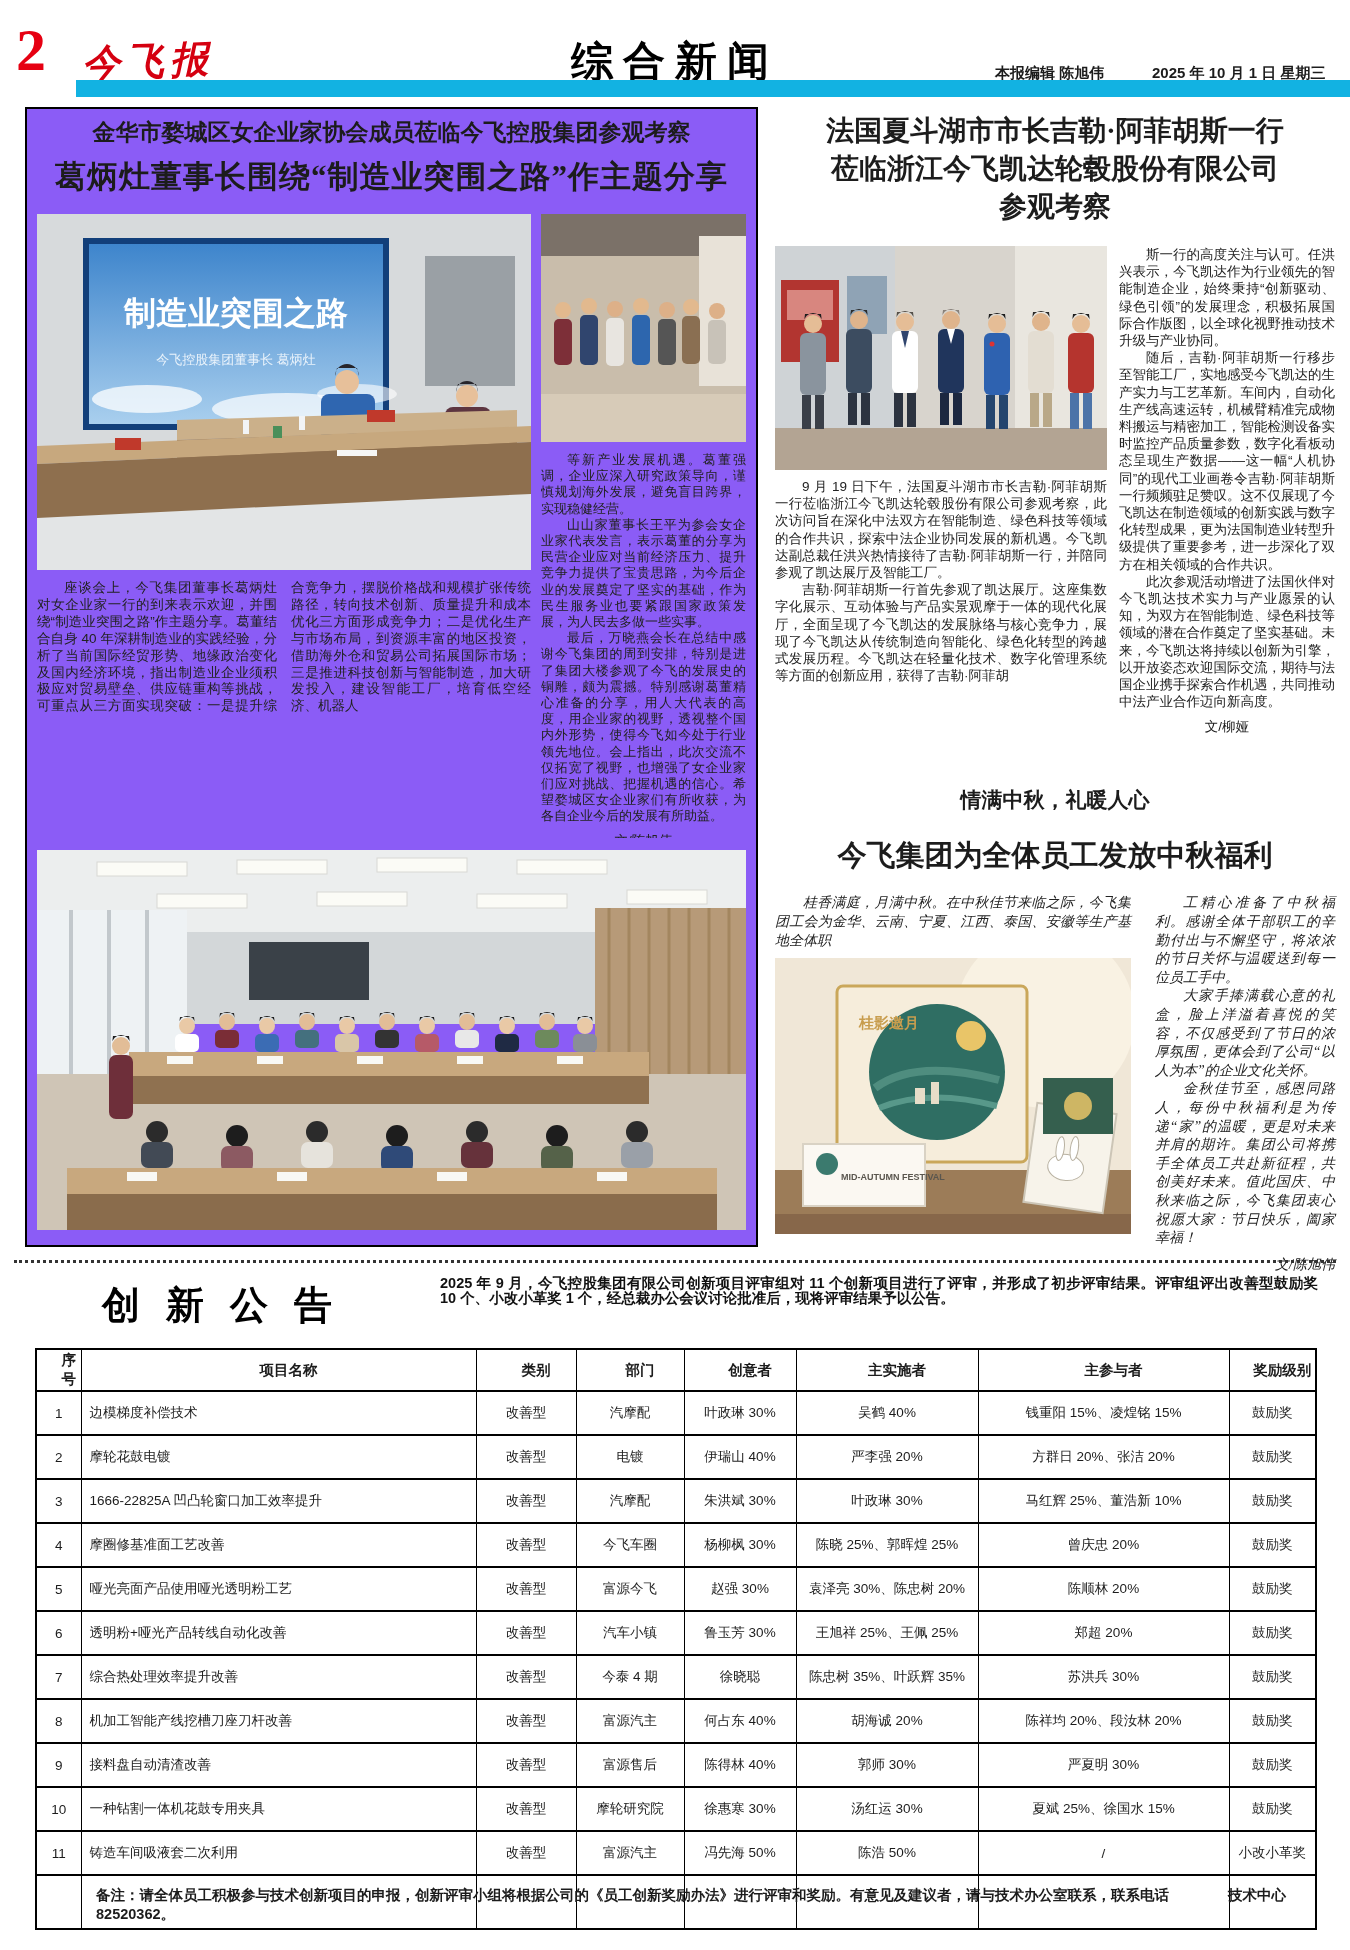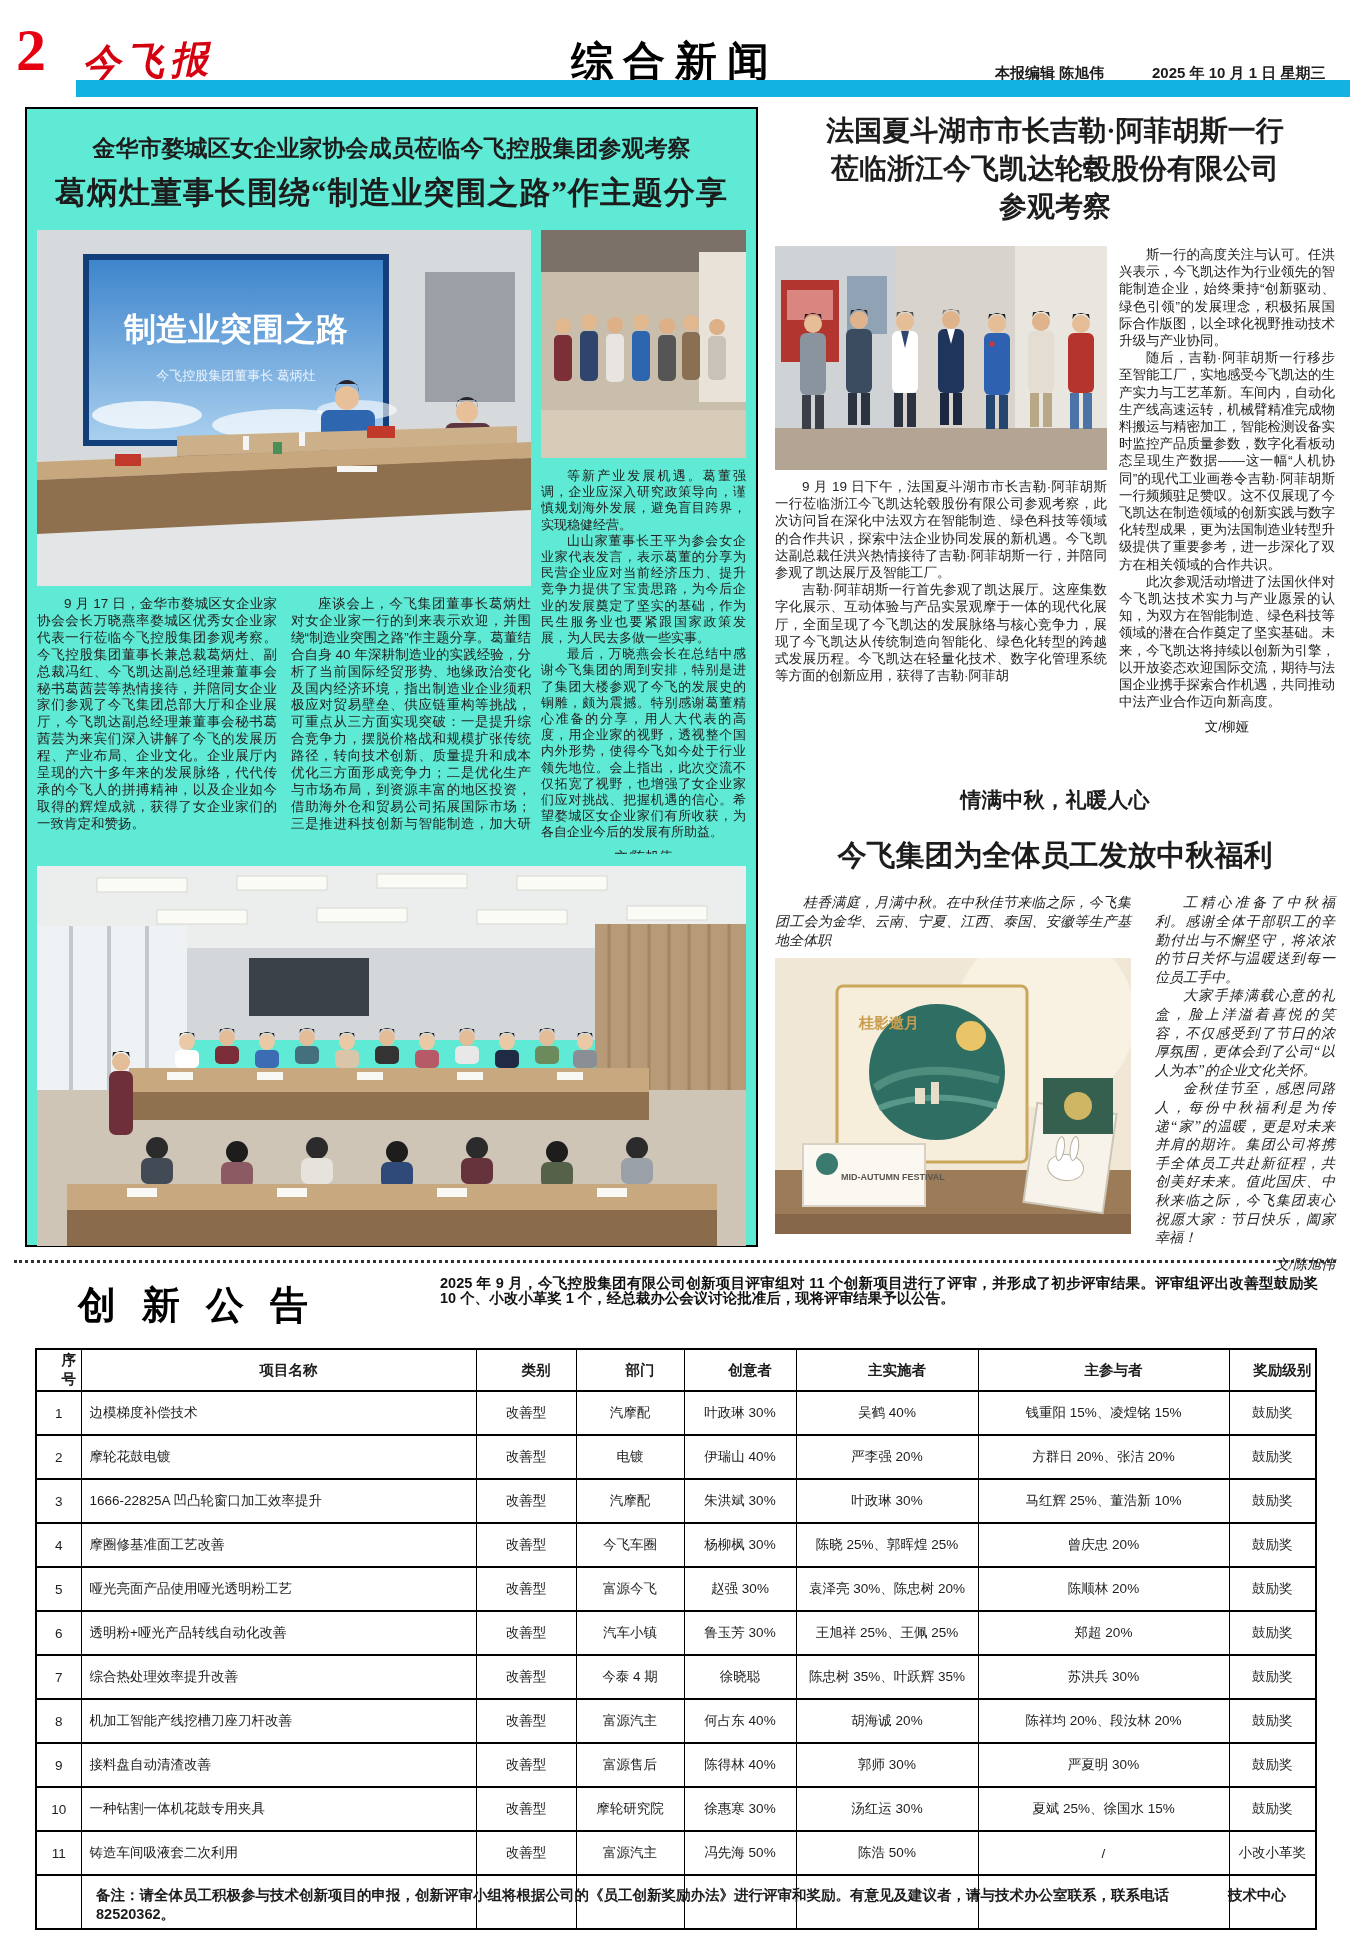--- a/index.html
+++ b/index.html
@@ -11,21 +11,21 @@
   .masthead{position:absolute;left:82px;top:36px;font-family:"Liberation Serif",serif;
             font-style:italic;font-weight:bold;font-size:38px;color:#d50010;
             letter-spacing:6px;transform:rotate(-2deg);}
   .section-title{position:absolute;left:0;right:0;top:34px;text-align:center;
                  font-size:42px;font-weight:bold;letter-spacing:10px;color:#000;}
   .hdr-editor{position:absolute;left:995px;top:64px;font-size:15px;font-weight:bold;}
   .hdr-date{position:absolute;left:1152px;top:64px;font-size:15px;font-weight:bold;}
   .cyanbar{position:absolute;left:76px;top:80px;width:1274px;height:17px;background:#12b2e2;}
   
   .box1{position:absolute;left:25px;top:107px;width:733px;height:1140px;border:2px solid #000;
-        box-sizing:border-box;padding:22px 10px;background:#5eead4;}
+        box-sizing:border-box;padding:6px 10px;background:#8b5cf6;}
   .kicker1{text-align:center;font-size:23px;font-weight:bold;margin:2px 0 0;}
   .headline1{text-align:center;font-size:31px;font-weight:bold;margin:8px 0 0;
              font-family:"Liberation Serif",serif;letter-spacing:1px;}
   .a1-row{display:flex;gap:10px;margin-top:16px;}
   .a1-left{width:494px;}
   .a1-right{width:205px;}
   .photoA{width:494px;height:356px;display:block;}
   .photoB{width:205px;height:228px;display:block;}
   .textL{margin-top:10px;height:260px;column-count:2;column-gap:14px;
          font-size:13.5px;line-height:16.9px;text-align:justify;overflow:hidden;color:#222;}
@@ -50,21 +50,21 @@
   .a3-row{display:flex;gap:24px;margin-top:18px;}
   .a3-left{width:356px;}
   .a3-right{flex:1;}
   .kai .para{font-family:"Liberation Serif",serif;font-style:italic;
              font-size:14px;line-height:18.6px;text-align:justify;color:#222;}
   .photoD{width:356px;height:276px;display:block;margin-top:8px;}
   .byline-kai{text-align:right;font-size:14px;margin-top:8px;
               font-family:"Liberation Serif",serif;font-style:italic;}
   
   .dashline{position:absolute;left:14px;top:1260px;width:1322px;border-top:3px dotted #333;}
-  .notice-title{position:absolute;left:78px;top:1280px;font-size:38px;font-weight:bold;
+  .notice-title{position:absolute;left:102px;top:1280px;font-size:38px;font-weight:bold;
                 letter-spacing:26px;color:#000;}
   .notice-intro{position:absolute;left:440px;top:1276px;width:878px;font-size:14.5px;
                 line-height:15px;text-align:justify;font-weight:bold;color:#111;}
   table.notice-table{position:absolute;left:35px;top:1348px;width:1280px;
                      border-collapse:collapse;table-layout:fixed;border:2px solid #000;}
   .notice-table th{border:1.5px solid #000;border-bottom:2.5px solid #000;height:34px;
                    font-size:14.5px;font-weight:bold;background:#fff;padding-left:21px;}
   .notice-table td{border-left:1.5px solid #000;border-right:1.5px solid #000;
                    border-bottom:2.5px solid #000;height:38px;font-size:13.5px;
                    text-align:center;padding:2px 4px;overflow:hidden;}
@@ -122,21 +122,20 @@
           <polygon points="0,232 494,212 494,228 0,250" fill="#c7a87e"></polygon>
           <polygon points="0,250 494,228 494,280 0,304" fill="#8e6f4e"></polygon>
           <rect x="330" y="196" width="28" height="12" fill="#c0392b"></rect>
           <rect x="78" y="224" width="26" height="12" fill="#c0392b"></rect>
           <rect x="236" y="212" width="9" height="12" fill="#4a8f5a"></rect>
           <rect x="206" y="206" width="6" height="14" fill="#f2f4f6"></rect>
           <rect x="262" y="202" width="6" height="14" fill="#f2f4f6"></rect>
           <rect x="300" y="236" width="40" height="6" fill="#f6f6f4"></rect>
         </svg>
         <div class="textL">
-            <p class="para">9 月 17 日，金华市婺城区女企业家协会会长万晓燕率婺城区优秀女企业家代表一行莅临今飞控股集团参观考察。今飞控股集团董事长兼总裁葛炳灶、副总裁冯红、今飞凯达副总经理兼董事会秘书葛茜芸等热情接待，并陪同女企业家们参观了今飞集团总部大厅和企业展厅，今飞凯达副总经理兼董事会秘书葛茜芸为来宾们深入讲解了今飞的发展历程、产业布局、企业文化。企业展厅内呈现的六十多年来的发展脉络，代代传承的今飞人的拼搏精神，以及企业如今取得的辉煌成就，获得了女企业家们的一致肯定和赞扬。</p>
             <p class="para">座谈会上，今飞集团董事长葛炳灶对女企业家一行的到来表示欢迎，并围绕“制造业突围之路”作主题分享。葛董结合自身 40 年深耕制造业的实践经验，分析了当前国际经贸形势、地缘政治变化及国内经济环境，指出制造业企业须积极应对贸易壁垒、供应链重构等挑战，可重点从三方面实现突破：一是提升综合竞争力，摆脱价格战和规模扩张传统路径，转向技术创新、质量提升和成本优化三方面形成竞争力；二是优化生产与市场布局，到资源丰富的地区投资，借助海外仓和贸易公司拓展国际市场；三是推进科技创新与智能制造，加大研发投入，建设智能工厂，培育低空经济、机器人</p>
           </div>
       </div>
       <div class="a1-right">
 
         <svg class="photoB" viewBox="0 0 205 228">
           <rect x="0" y="0" width="205" height="228" fill="#c9bdab"></rect>
           <rect x="0" y="0" width="205" height="42" fill="#7b7168"></rect>
           <rect x="158" y="22" width="47" height="150" fill="#e8e2d8"></rect>
           <rect x="0" y="180" width="205" height="48" fill="#d7cbb8"></rect>

